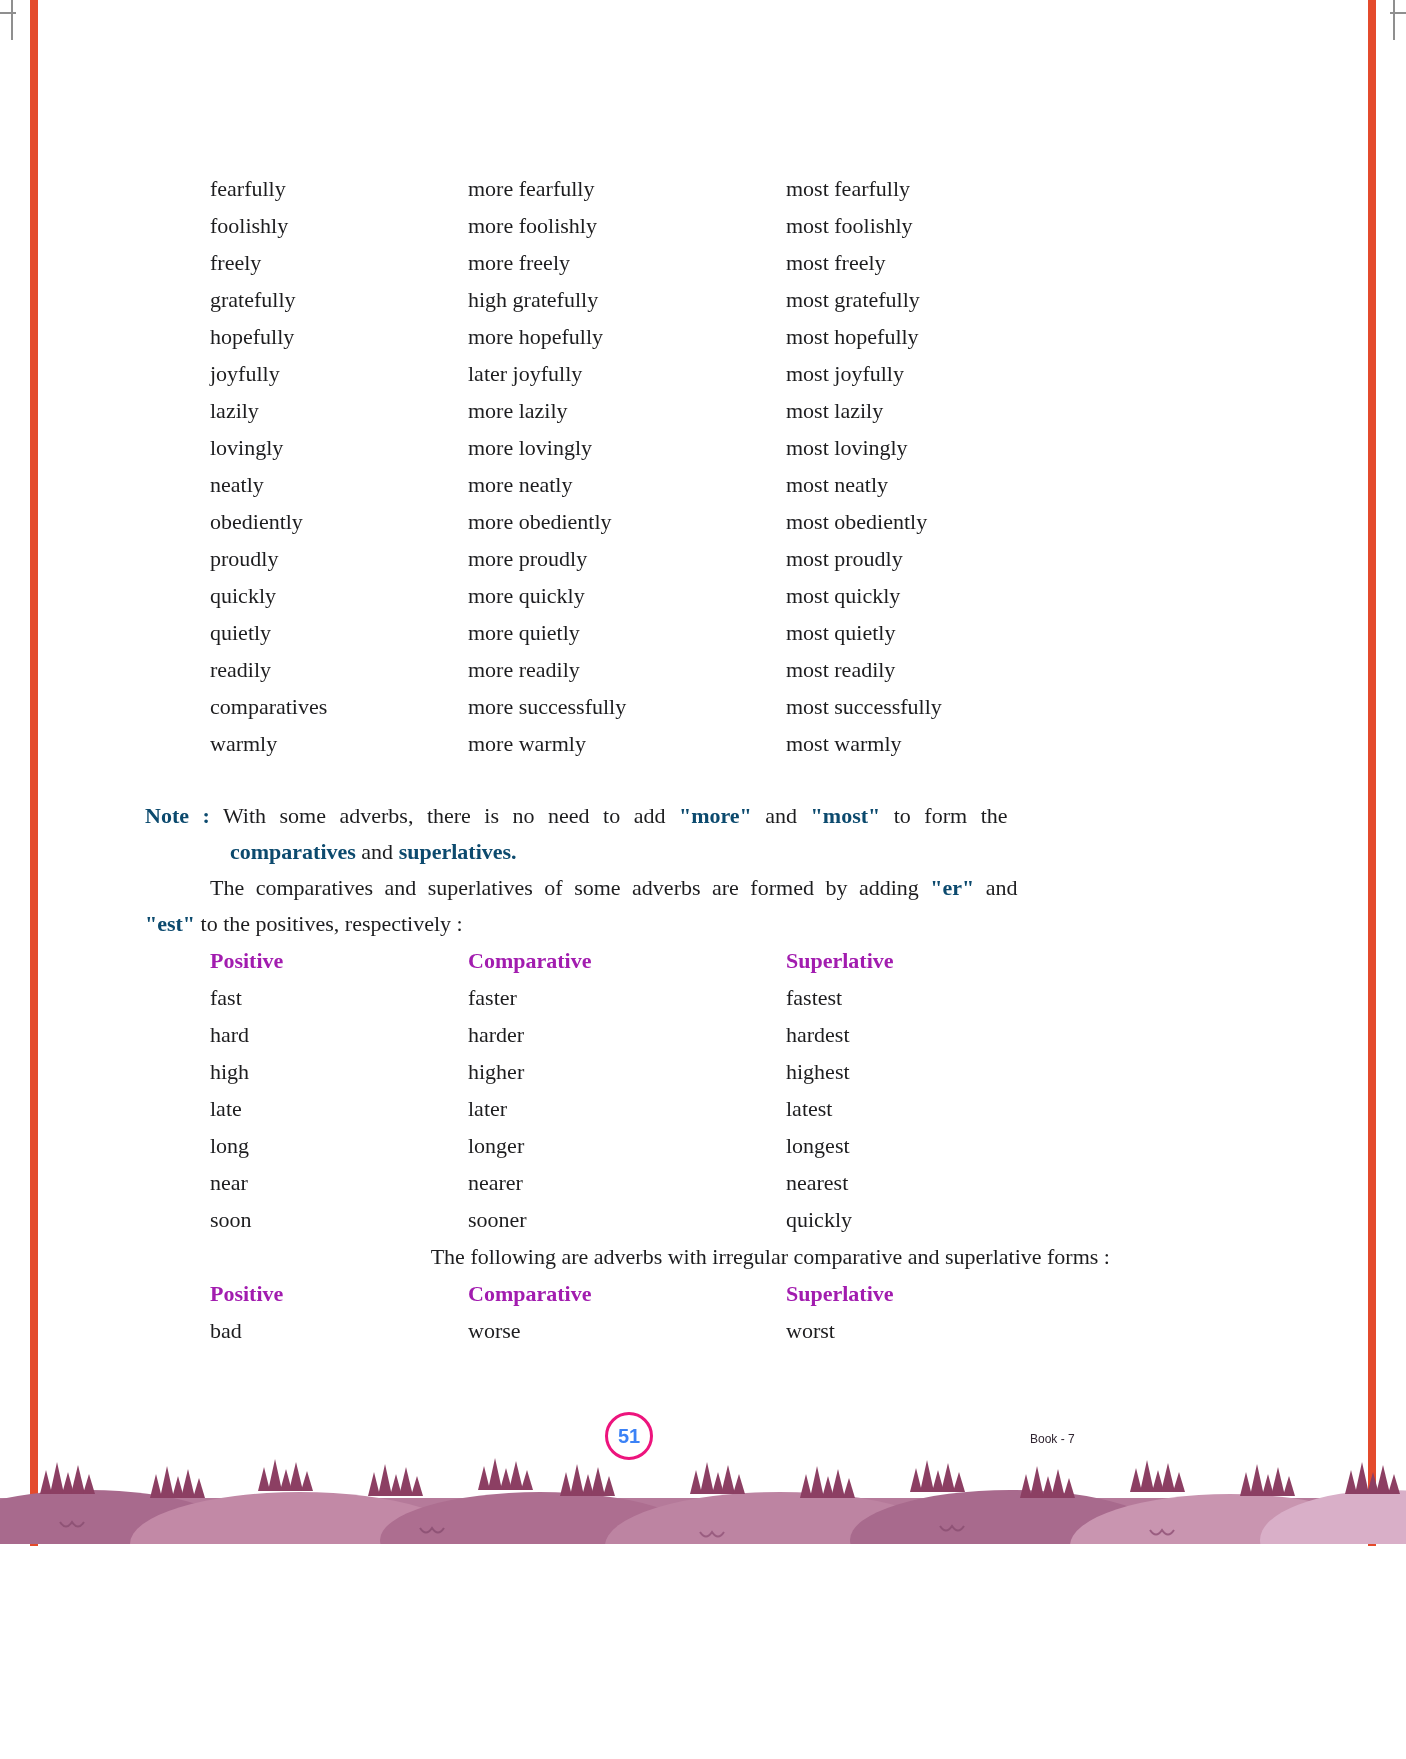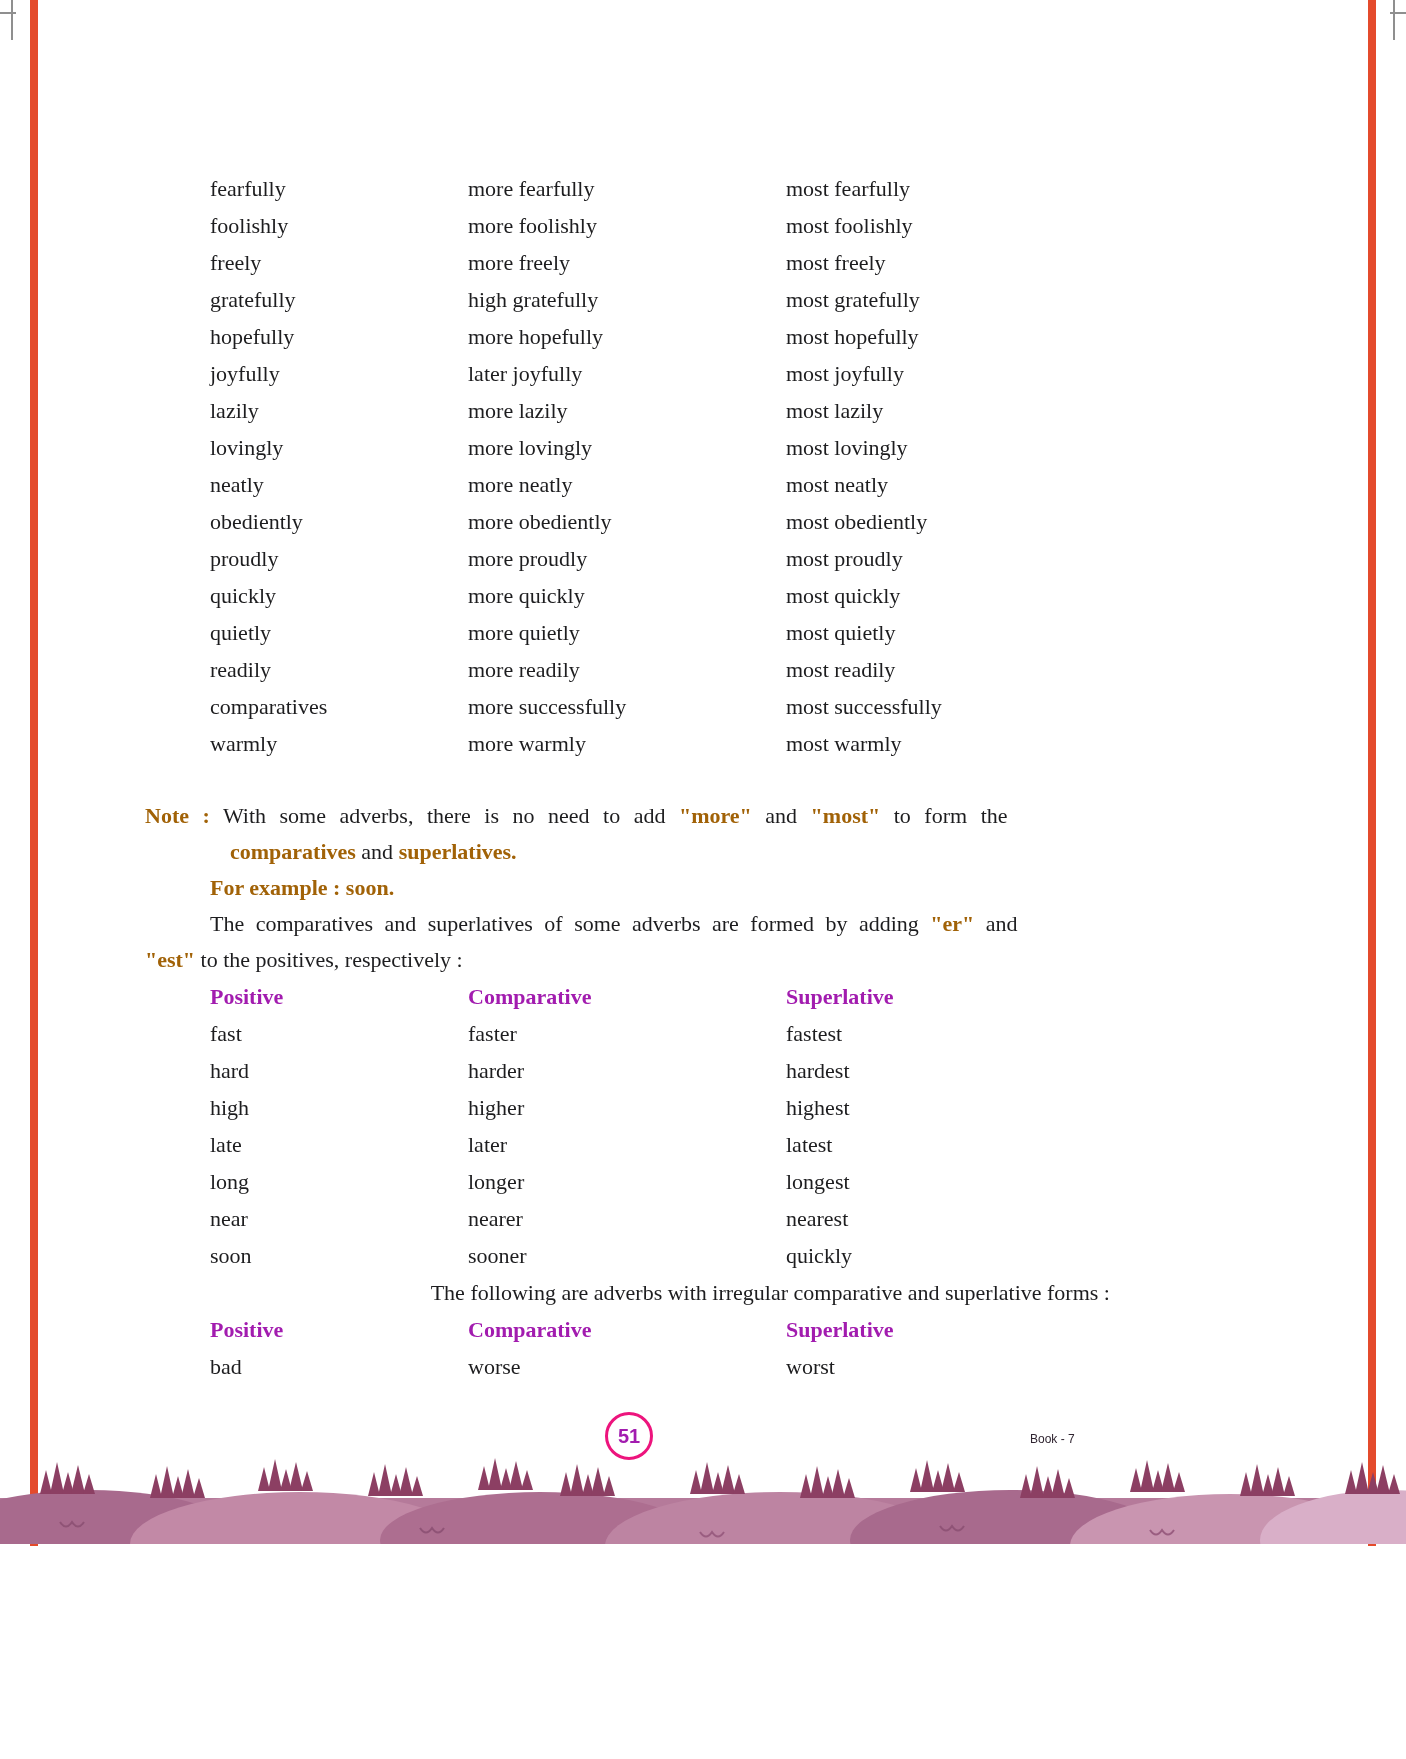--- a/index.html
+++ b/index.html
@@ -19,21 +19,21 @@
   .crop{position:absolute;background:#8f8f8f;}
   .crop.tl-h{left:0;top:12px;width:16px;height:2px;}
   .crop.tl-v{left:11px;top:0;width:2px;height:40px;}
   .crop.tr-h{left:1390px;top:12px;width:16px;height:2px;}
   .crop.tr-v{left:1393px;top:0;width:2px;height:40px;}
 
   .content{
     position:absolute;left:145px;top:170px;width:965px;
     font-size:22px;line-height:37px;
   }
-  .pink{color:#a16207;}
+  .pink{color:#0c4a6e;}
   b{font-weight:bold;}
 
   .word-row{display:grid;grid-template-columns:258px 318px 1fr;padding-left:65px;}
   .word-row .cell{display:block;}
 
   .note-para{
     margin:36px 0 0 0;
     padding-left:85px;text-indent:-85px;
     line-height:36px;word-spacing:8px;
   }
@@ -43,21 +43,21 @@
   .header-row{font-weight:bold;color:#a21caf;}
   .intro-line{margin:0;padding-left:65px;line-height:37px;text-align:right;}
 
   
   .page-circle{
     position:absolute;left:605px;top:1412px;width:48px;height:48px;
     background:#ffffff;border:3px solid #ed147d;border-radius:50%;
     box-sizing:border-box;
     display:flex;align-items:center;justify-content:center;
     font-family:"Liberation Sans","DejaVu Sans",sans-serif;
-    font-weight:bold;font-size:20px;color:#a21caf;z-index:3;
+    font-weight:bold;font-size:20px;color:#3b82f6;z-index:3;
   }
   .book-label{
     position:absolute;left:1030px;top:1432px;
     font-family:"Liberation Sans","DejaVu Sans",sans-serif;
     font-size:12px;color:#2f2430;z-index:3;
   }
   .footer-art{position:absolute;left:0;top:1452px;width:1406px;height:92px;z-index:2;}
 </style>
 </head>
 <body>
@@ -161,21 +161,20 @@
     <span>With some adverbs, there is no need to add</span>
     <b class="pink">"more"</b>
     <span>and</span>
     <b class="pink">"most"</b>
     <span>to form the</span><br>
     <span class="ws-normal"><b class="pink">comparatives</b>
     <span>and</span>
     <b class="pink">superlatives.</b></span>
   </p>
 
-  <p class="example-line pink">For example : soon.</p>
 
   <p class="er-est-para">
     <span>The comparatives and superlatives of some adverbs are formed by adding</span>
     <b class="pink">"er"</b>
     <span>and</span><br>
     <span class="ws-normal"><b class="pink">"est"</b>
     <span>to the positives, respectively :</span></span>
   </p>
 
   <div class="word-row header-row">

